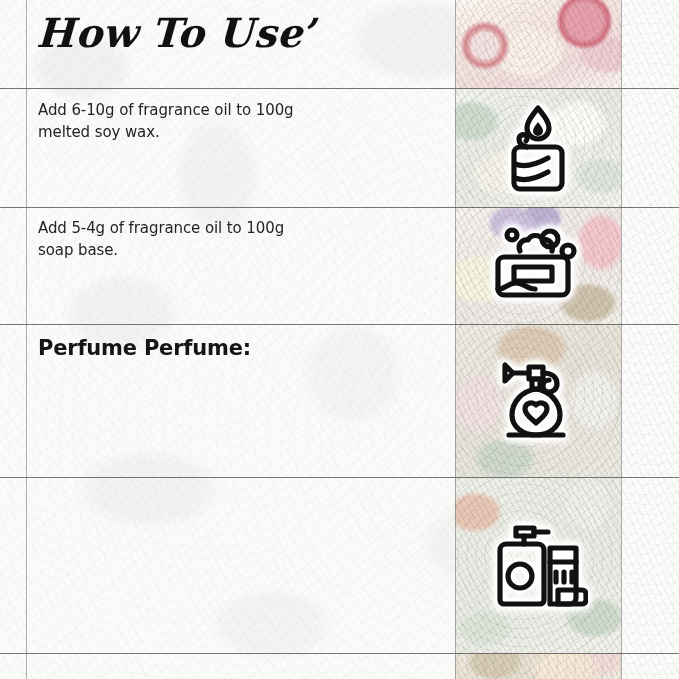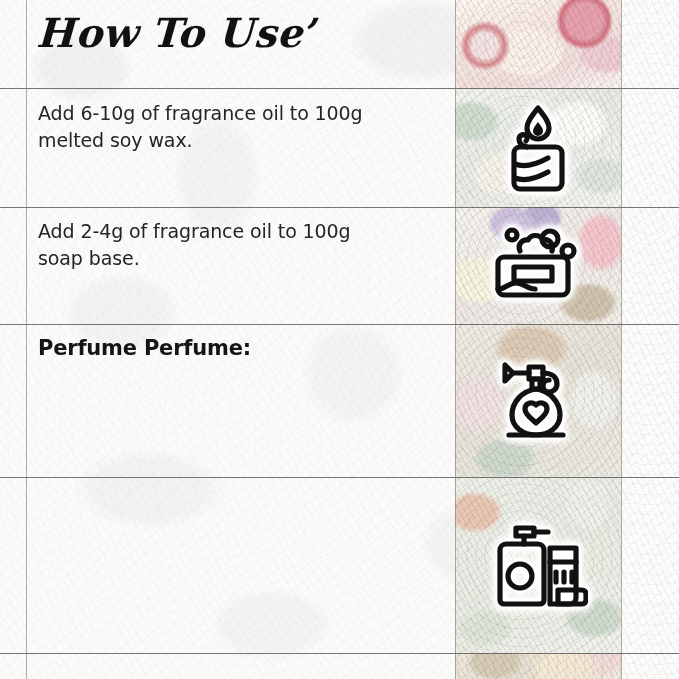--- a/index.html
+++ b/index.html
@@ -145,21 +145,21 @@
   }
   .section { position:absolute; left:38px; width:400px; }
   .sec-head {
     font-family:"DejaVu Sans", sans-serif;
     font-weight:700; font-size:21px; color:#151515;
     letter-spacing:-.2px; line-height:1.2;
     margin-bottom:9px;
   }
   .sec-body {
     font-family:"DejaVu Sans", sans-serif;
-    font-weight:400; font-size:19px; color:#242424;
+    font-weight:400; font-size:15px; color:#242424;
     line-height:1.44; letter-spacing:-.1px;
     white-space:pre-line;
   }
 </style>
 </head>
 <body>
 
 <div id="page">
 
   <div class="watermark"></div>
@@ -245,21 +245,21 @@
   <div class="vrule" style="left:621px;"></div>
 
   <div class="title">How To Use’</div>
 
   <div class="section" style="top:100px;">
     <div class="sec-body">Add 6-10g of fragrance oil to 100g
 melted soy wax.</div>
   </div>
 
   <div class="section" style="top:218px;">
-    <div class="sec-body">Add 2-4g of fragrance oil to 100g
+    <div class="sec-body">Add 5-4g of fragrance oil to 100g
 soap base.</div>
   </div>
 
   <div class="section" style="top:336px;">
     <div class="sec-head">Perfume Perfume:</div>
   </div>
 
 
 </div>
 

